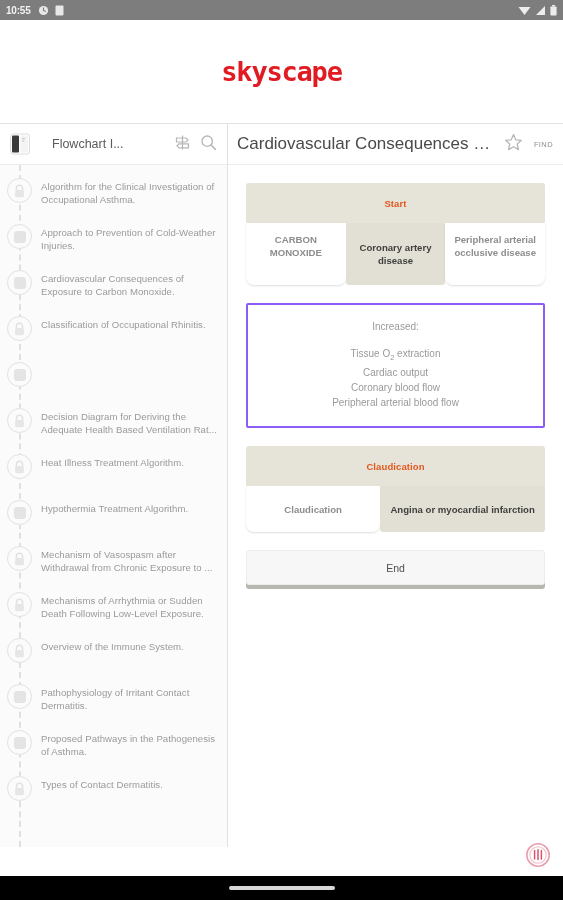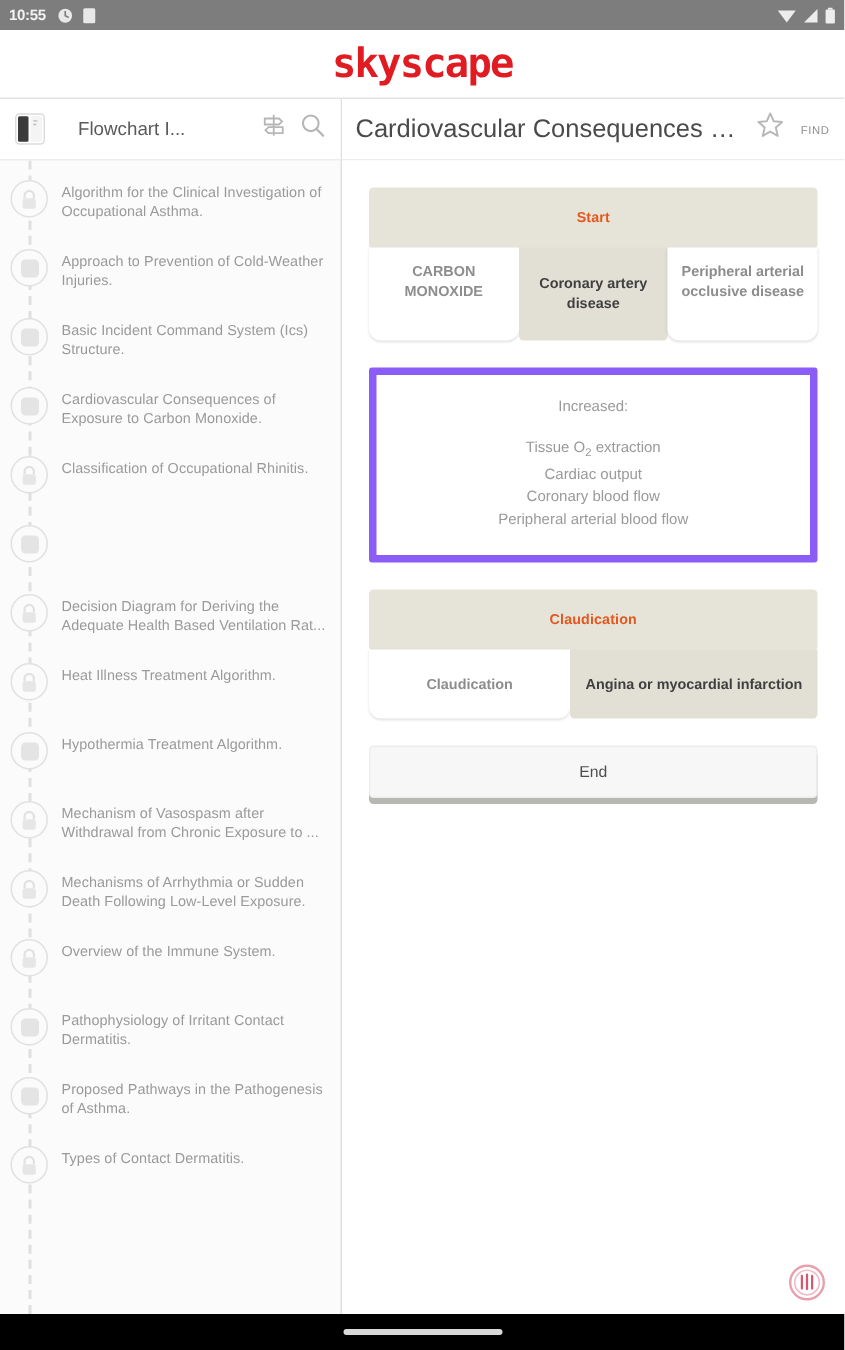--- a/index.html
+++ b/index.html
@@ -12,20 +12,21 @@
     background: #ffffff;
   }
 
   .device {
     position: relative;
     width: 563px;
     height: 900px;
     background: #ffffff;
     display: flex;
     flex-direction: column;
+    gap: 29px;
   }
 
   
   .status-bar {
     height: 20px;
     background: #7d7d7d;
     display: flex;
     align-items: center;
     padding: 0 6px;
     flex: 0 0 auto;
@@ -233,21 +234,21 @@
   .fc-opt.selected {
     background: #e2e0d4;
     color: #3f3f3f;
     border-radius: 0 0 3px 3px;
     box-shadow: none;
     align-items: center;
   }
   .fc-opt.wide { flex: 1.25 1 0; }
 
   .fc-panel {
-    border: 5px solid #8b5cf6;
+    border: 2px solid #8b5cf6;
     border-radius: 2px;
     padding: 14px 10px 16px;
     text-align: center;
     font-size: 10px;
     line-height: 15px;
     color: #9a9a9a;
     background: #ffffff;
   }
   .fc-panel .lead { margin-bottom: 12px; }
   .fc-panel .ln { display: block; }
@@ -370,26 +371,20 @@
             <div class="list-item">
               <div class="node">
                 <span class="node-inner-square"></span>
               </div>
               <div class="item-text">Approach to Prevention of Cold-Weather Injuries.</div>
             </div>
             <div class="list-item">
               <div class="node">
                 <span class="node-inner-square"></span>
               </div>
-              <div class="item-text">Basic Incident Command System (Ics) Structure.</div>
-            </div>
-            <div class="list-item">
-              <div class="node">
-                <span class="node-inner-square"></span>
-              </div>
               <div class="item-text">Cardiovascular Consequences of Exposure to Carbon Monoxide.</div>
             </div>
             <div class="list-item">
               <div class="node">
                 <svg class="lock-glyph" width="13" height="14" viewBox="0 0 13 14">
                   <path d="M3.4 6.2 V4.4 a3.1 3.1 0 0 1 6.2 0 V6.2" fill="none" stroke="#e1e1e1" stroke-width="1.5"></path>
                   <rect x="2.1" y="6.1" width="8.8" height="7.1" rx="1.6" fill="#e6e6e6"></rect>
                 </svg>
               </div>
               <div class="item-text">Classification of Occupational Rhinitis.</div>

